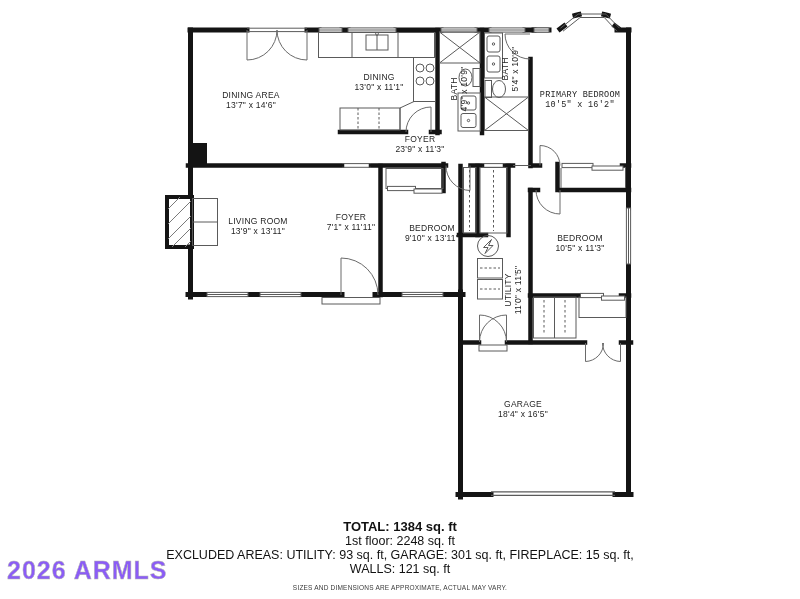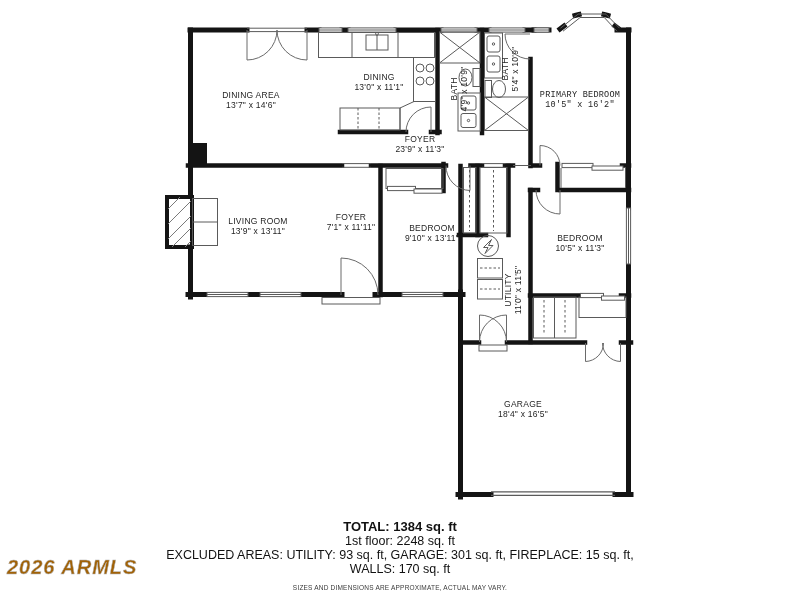--- a/index.html
+++ b/index.html
@@ -15,22 +15,22 @@
     white-space:nowrap;text-align:center;
   }
   .room-label.rot{transform:translate(-50%,-50%) rotate(-90deg);}
   .footer{
     position:absolute;left:0;right:0;top:519px;text-align:center;color:#111;
   }
   .footer .total{font-size:13px;font-weight:bold;line-height:15px;}
   .footer .line{font-size:12.5px;line-height:14px;}
   .footer .disclaimer{font-size:6.5px;line-height:8px;margin-top:8px;color:#3a3a3a;letter-spacing:.2px;}
   .watermark{
-    position:absolute;left:7px;top:556px;font-size:20px;color:#a16207;
-    letter-spacing:1px;font-weight:bold;font-style:italic;-webkit-text-stroke:0.5px #b5b5b5;
+    position:absolute;left:7px;top:556px;font-size:25px;color:#8b5cf6;
+    letter-spacing:1px;font-weight:bold;-webkit-text-stroke:0.5px #b5b5b5;
   }
 </style>
 </head>
 <body>
 
 <div class="stage">
 
   <svg width="800" height="599" viewBox="0 0 800 599">
 
     <g stroke="#141414" stroke-width="5" fill="none" stroke-linecap="square">
@@ -319,19 +319,19 @@
   </div>
   <div class="room-label" style="left:523px;top:409px;">
     <span>GARAGE</span>
     <span>18'4" x 16'5"</span>
   </div>
 
   <div class="footer">
     <div class="total">TOTAL: 1384 sq. ft</div>
     <div class="line">1st floor: 2248 sq. ft</div>
     <div class="line">EXCLUDED AREAS: UTILITY: 93 sq. ft, GARAGE: 301 sq. ft, FIREPLACE: 15 sq. ft,</div>
-    <div class="line">WALLS: 170 sq. ft</div>
+    <div class="line">WALLS: 121 sq. ft</div>
     <div class="disclaimer">SIZES AND DIMENSIONS ARE APPROXIMATE, ACTUAL MAY VARY.</div>
   </div>
 
   <div class="watermark">2026 ARMLS</div>
 
 </div>
 
 </body></html>

